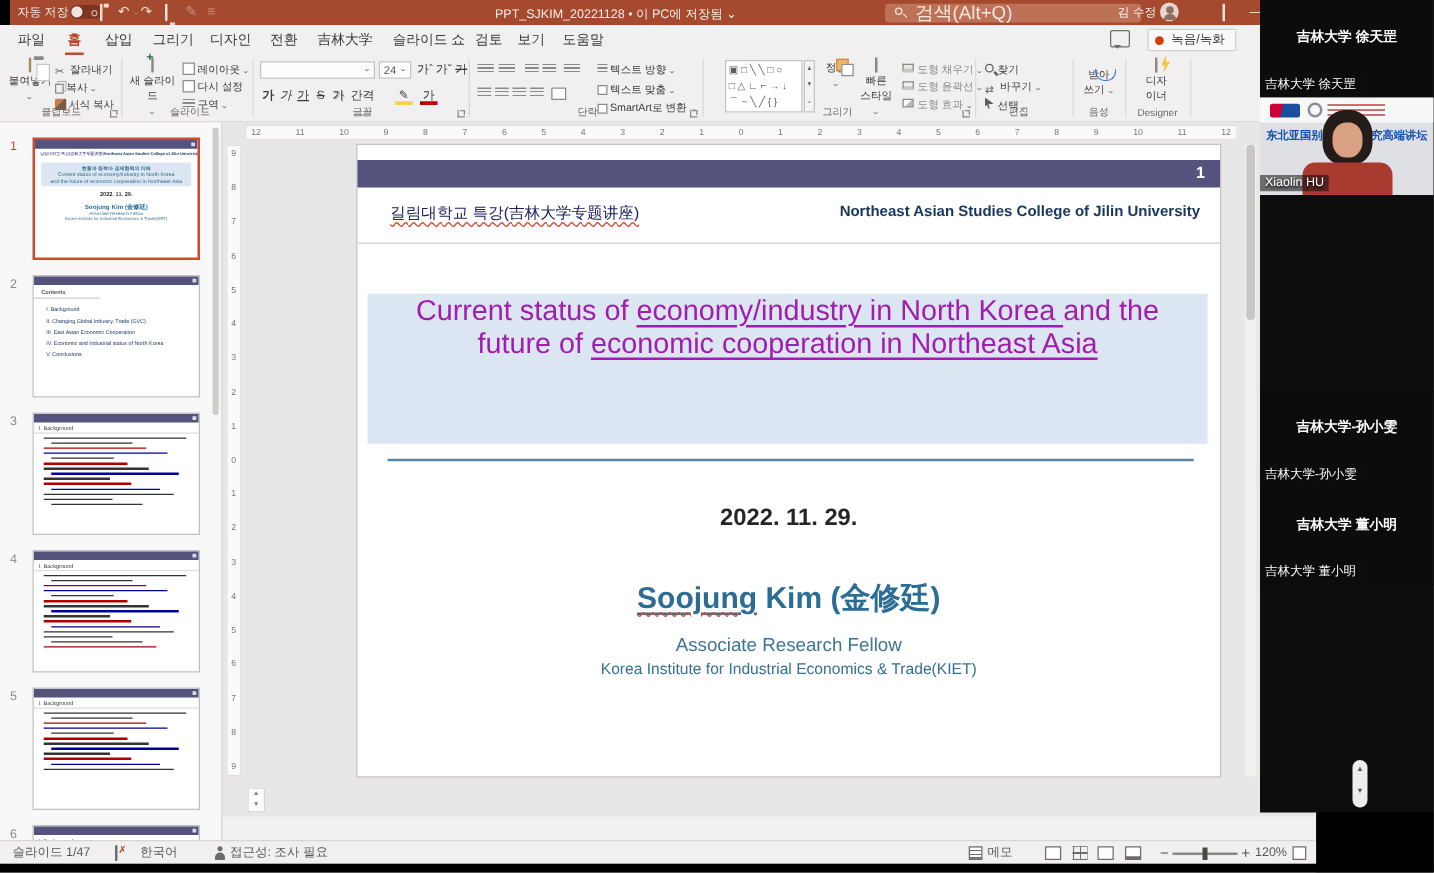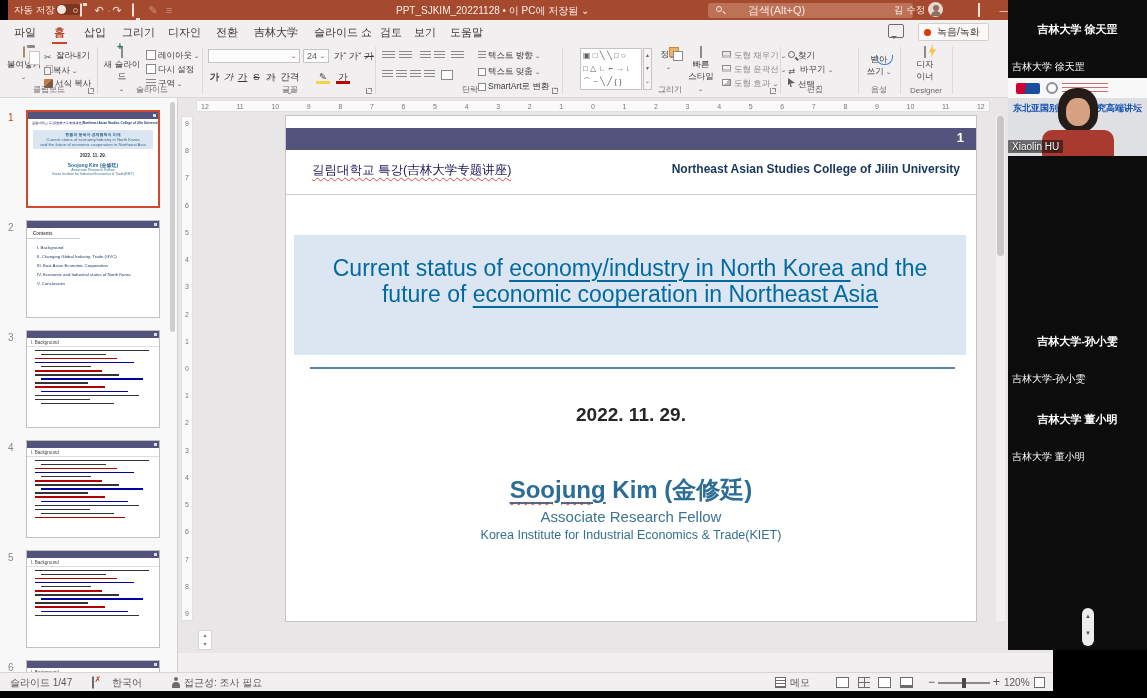--- a/index.html
+++ b/index.html
@@ -15,21 +15,21 @@
   .pill { position:absolute; width:26px; height:11px; border-radius:6px; background:#7e3520; top:4px; }
   .pill .knob { position:absolute; left:1px; top:1px; width:9px; height:9px; border-radius:50%; background:#f3e6e0; }
   .pill .dot { position:absolute; right:4px; top:3.5px; width:5px; height:5px; border-radius:50%; border:1px solid #d8a795; }
   .tbico { position:absolute; top:3px; width:14px; height:14px; color:#f3ddd4; font-size:11px; line-height:14px; text-align:center; }
   .tbico.dim { opacity:.45; }
   .floppy { width:10px; height:10px; border:1.5px solid #f3ddd4; border-radius:1px; position:relative; margin:2px; }
   .floppy::after { content:""; position:absolute; left:2px; top:-1px; width:4px; height:3px; background:#f3ddd4; }
   .monico { width:12px; height:9px; border:1.5px solid #f3ddd4; border-radius:1px; margin:2.5px 1px; position:relative; }
   .monico::after{ content:""; position:absolute; left:3px; bottom:-4px; width:4px; height:2px; background:#f3ddd4; }
   #doc-title { position:absolute; left:388px; top:4px; font-size:10px; color:#fbeee9; white-space:nowrap; }
-  #searchbox { position:absolute; left:700px; top:2.5px; width:205px; height:15px; background:#bd7258; border-radius:3px; font-size:11px; color:#f7e6de; line-height:15px; padding-left:40px; }
+  #searchbox { position:absolute; left:700px; top:2.5px; width:205px; height:15px; background:#bd7258; border-radius:3px; font-size:15px; color:#f7e6de; line-height:15px; padding-left:24px; }
   .mag { position:absolute; left:8px; top:3px; width:6px; height:6px; border:1.2px solid #f7e6de; border-radius:50%; }
   .mag::after { content:""; position:absolute; left:5px; top:5px; width:4px; height:1.2px; background:#f7e6de; transform:rotate(45deg); }
   #user-name { position:absolute; left:886px; top:4px; font-size:9.5px; }
   .avatar { position:absolute; left:920px; top:2px; width:15px; height:15px; border-radius:50%; background:#e9d6cd; }
   .avatar::before { content:""; position:absolute; left:4.5px; top:2.5px; width:6px; height:6px; border-radius:50%; background:#8d6e60; }
   .avatar::after { content:""; position:absolute; left:2.5px; top:9px; width:10px; height:5px; border-radius:5px 5px 0 0; background:#8d6e60; }
   .penico { width:10px; height:1.5px; background:#f3ddd4; transform:rotate(-45deg); margin:6px 2px; position:relative; }
   .restico { width:9px; height:8px; border:1.2px solid #f3ddd4; margin:3px; position:relative; }
 
   
@@ -100,26 +100,26 @@
 
   
   #slide { position:absolute; left:286px; top:18px; width:690px; height:505px; background:#fff; box-shadow:0 0 0 1px #c6c4c3; }
   #slide-headbar { position:absolute; left:0; top:12px; width:100%; height:22px; background:#53537d; }
   #slide-pagenum { position:absolute; right:12px; top:2px; color:#fff; font-weight:bold; font-size:13px; }
   #hdr-left { position:absolute; left:26px; top:46px; font-size:12.5px; color:#20205e; }
   #hdr-right { position:absolute; right:16px; top:46px; font-size:12px; font-weight:bold; color:#17365d; }
   #hdr-line { position:absolute; left:0; top:78px; width:100%; height:1px; background:#d0cecd; }
   #titlebox { position:absolute; left:8px; top:119px; width:672px; height:120px; background:#dce6f2; text-align:center; }
   #title-ko { margin-top:12px; font-size:19px; font-weight:600; color:#2f6e91; letter-spacing:-0.5px; }
-  #title-en { margin-top:20px; font-size:23px; font-weight:500; color:#0369a1; line-height:1.15; padding:0 14px; }
+  #title-en { margin-top:0; font-size:23px; font-weight:500; color:#a21caf; line-height:1.15; padding:0 14px; }
   .u { text-decoration:underline; text-decoration-thickness:1.5px; text-underline-offset:4px; }
   .sp { text-decoration:underline wavy #d94f3d 1px; text-underline-offset:3px; }
   #blue-line { position:absolute; left:24px; top:251px; width:645px; height:2px; background:#5b84a5; }
   #slide-date { position:absolute; left:0; top:288px; width:100%; text-align:center; font-size:19px; font-weight:bold; color:#262626; }
-  #author { position:absolute; left:0; top:358px; width:100%; text-align:center; font-size:24px; font-weight:bold; color:#2c6d95; }
+  #author { position:absolute; left:0; top:346px; width:100%; text-align:center; font-size:24px; font-weight:bold; color:#2c6d95; }
   #author .u { text-decoration-thickness:2px; }
   #author-title { position:absolute; left:0; top:392px; width:100%; text-align:center; font-size:15px; color:#3d7491; }
   #author-org { position:absolute; left:0; top:412px; width:100%; text-align:center; font-size:12.5px; color:#35708e; }
 
   #canvas-scroll { position:absolute; left:996px; top:18px; width:9px; height:505px; background:#f2f1f0; }
   #canvas-scroll .cthumb { position:absolute; left:1px; top:0; width:7px; height:140px; background:#c9c7c6; border-radius:3px; }
   #mini-scroll { position:absolute; left:198px; top:532px; width:14px; height:20px; background:#fff; border:1px solid #d8d6d5; font-size:6px; color:#7a7876; text-align:center; line-height:9px; }
 
   
   #notespane { position:absolute; left:178px; top:654px; width:875px; height:18px; background:#f6f5f5; border-top:1px solid #dad7d6; font-size:10px; color:#555; line-height:18px; padding-left:36px; }

